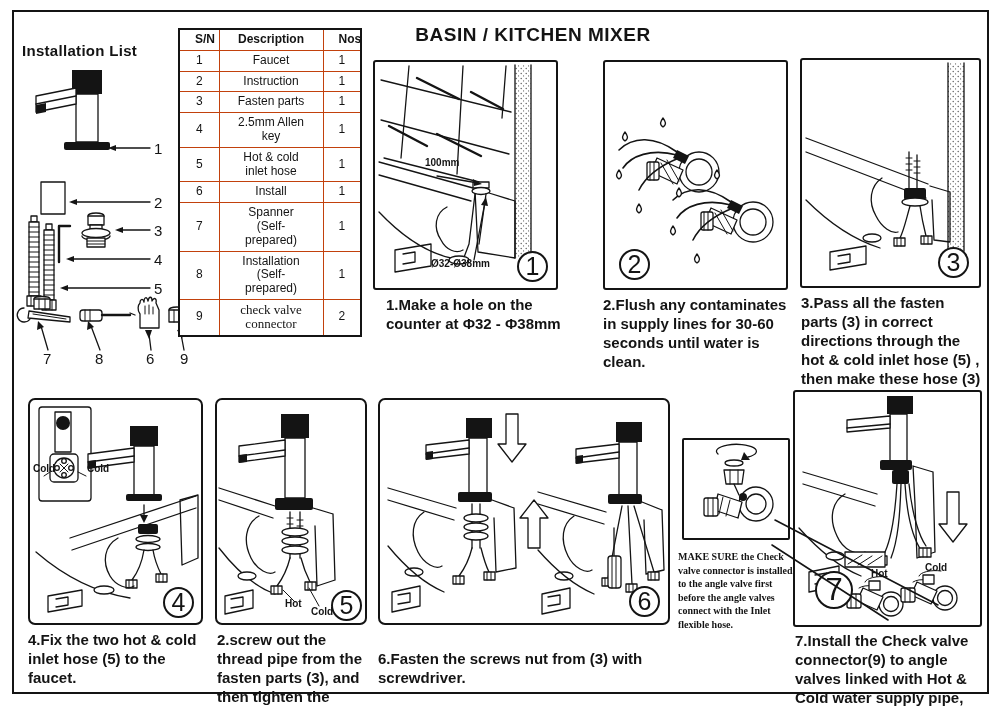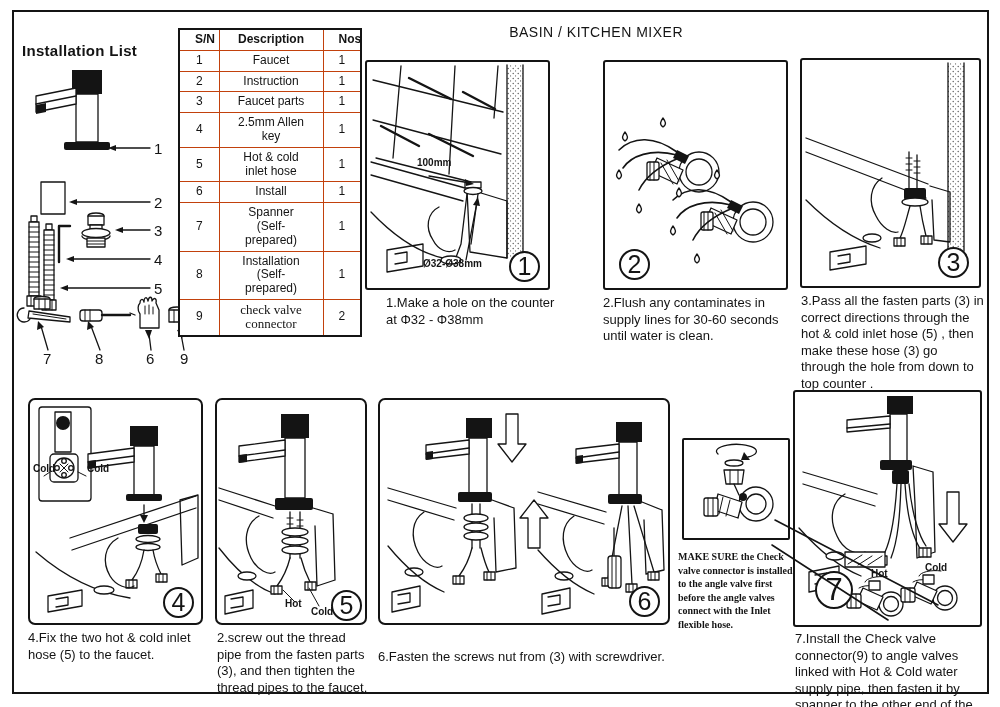--- a/index.html
+++ b/index.html
@@ -2,28 +2,28 @@
 <html><head>
 <meta charset="utf-8">
 <style>
   *{margin:0;padding:0;box-sizing:border-box}
   html,body{width:1000px;height:707px}
   body{background:#fff;font-family:"Liberation Sans",sans-serif;color:#141414;position:relative;overflow:hidden}
   .abs{position:absolute}
   .frame{left:12px;top:10px;width:977px;height:684px;border:2px solid #141414}
   .panel{position:absolute;border:2px solid #141414;background:#fff}
   .r2{border-radius:3px}.r6{border-radius:7px}
-  .cap{position:absolute;font-size:13px;font-weight:400;line-height:1.27;color:#141414}
+  .cap{position:absolute;font-size:15px;font-weight:700;line-height:1.27;color:#141414}
   .badge{position:absolute;border:2px solid #141414;border-radius:50%;background:#fff;
          width:31px;height:31px;text-align:center;font-size:25px;line-height:27px;font-weight:400}
   .badge.big{width:38px;height:38px;font-size:31px;line-height:34px}
   .lbl{position:absolute;font-size:10px;font-weight:700;white-space:nowrap}
   .mono{font-family:Liberation Serif, serif}
   .inst-title{font-size:15px;font-weight:600;letter-spacing:.3px}
-  .main-title{font-size:14px;font-weight:400;letter-spacing:.5px;text-align:right;width:300px}
+  .main-title{font-size:19px;font-weight:700;letter-spacing:.5px;text-align:center;width:300px}
   .note-text{font-size:10px;font-weight:700;line-height:1.36;width:120px}
   table.parts{border-collapse:collapse;border:2px solid #141414;background:#fff;table-layout:fixed;width:182px}
   table.parts th,table.parts td{border:1px solid #c2410c;text-align:center;vertical-align:middle;
       font-size:12px;padding:3px 15px;line-height:1.15}
   table.parts th{font-weight:700}
   table.parts td.mono{font-size:13px;line-height:1.1}
   svg{display:block}
   .ln{stroke:#141414;stroke-width:1.3;fill:none;stroke-linecap:round;stroke-linejoin:round}
   .thn{stroke-width:1}
   .thk{stroke-width:2.4}
@@ -152,21 +152,21 @@
         <td>Faucet</td>
         <td>1</td>
       </tr>
   <tr>
         <td>2</td>
         <td>Instruction</td>
         <td>1</td>
       </tr>
   <tr>
         <td>3</td>
-        <td>Faucet parts</td>
+        <td>Fasten parts</td>
         <td>1</td>
       </tr>
   <tr>
         <td>4</td>
         <td>2.5mm Allen key</td>
         <td>1</td>
       </tr>
   <tr>
         <td>5</td>
         <td>Hot &amp; cold inlet hose</td>
@@ -190,21 +190,21 @@
   <tr>
         <td>9</td>
         <td class="mono">check valve connector</td>
         <td>2</td>
       </tr>
 </tbody>
   </table>
 
 <div class="abs main-title" style="left:383px;top:24px">BASIN / KITCHEN MIXER</div>
 
-<div class="panel r2" style="left:365px;top:60px;width:185px;height:230px">
+<div class="panel r2" style="left:373px;top:60px;width:185px;height:230px">
   <svg width="181" height="226" viewBox="0 0 181 226">
     <defs>
         <pattern id="spk" width="5" height="5" patternUnits="userSpaceOnUse">
       <circle cx="1.2" cy="1.5" r="0.7" fill="#555"></circle>
           <circle cx="3.6" cy="3.9" r="0.55" fill="#555"></circle>
     </pattern>
       </defs>
     <g>
       <path class="ln" d="M6,18 L136,50 M6,58 L134,92 M9,96 L104,120"></path>
       <path class="ln" d="M34,4 L26,96 M88,4 L82,112 M131,4 L127,56"></path>

